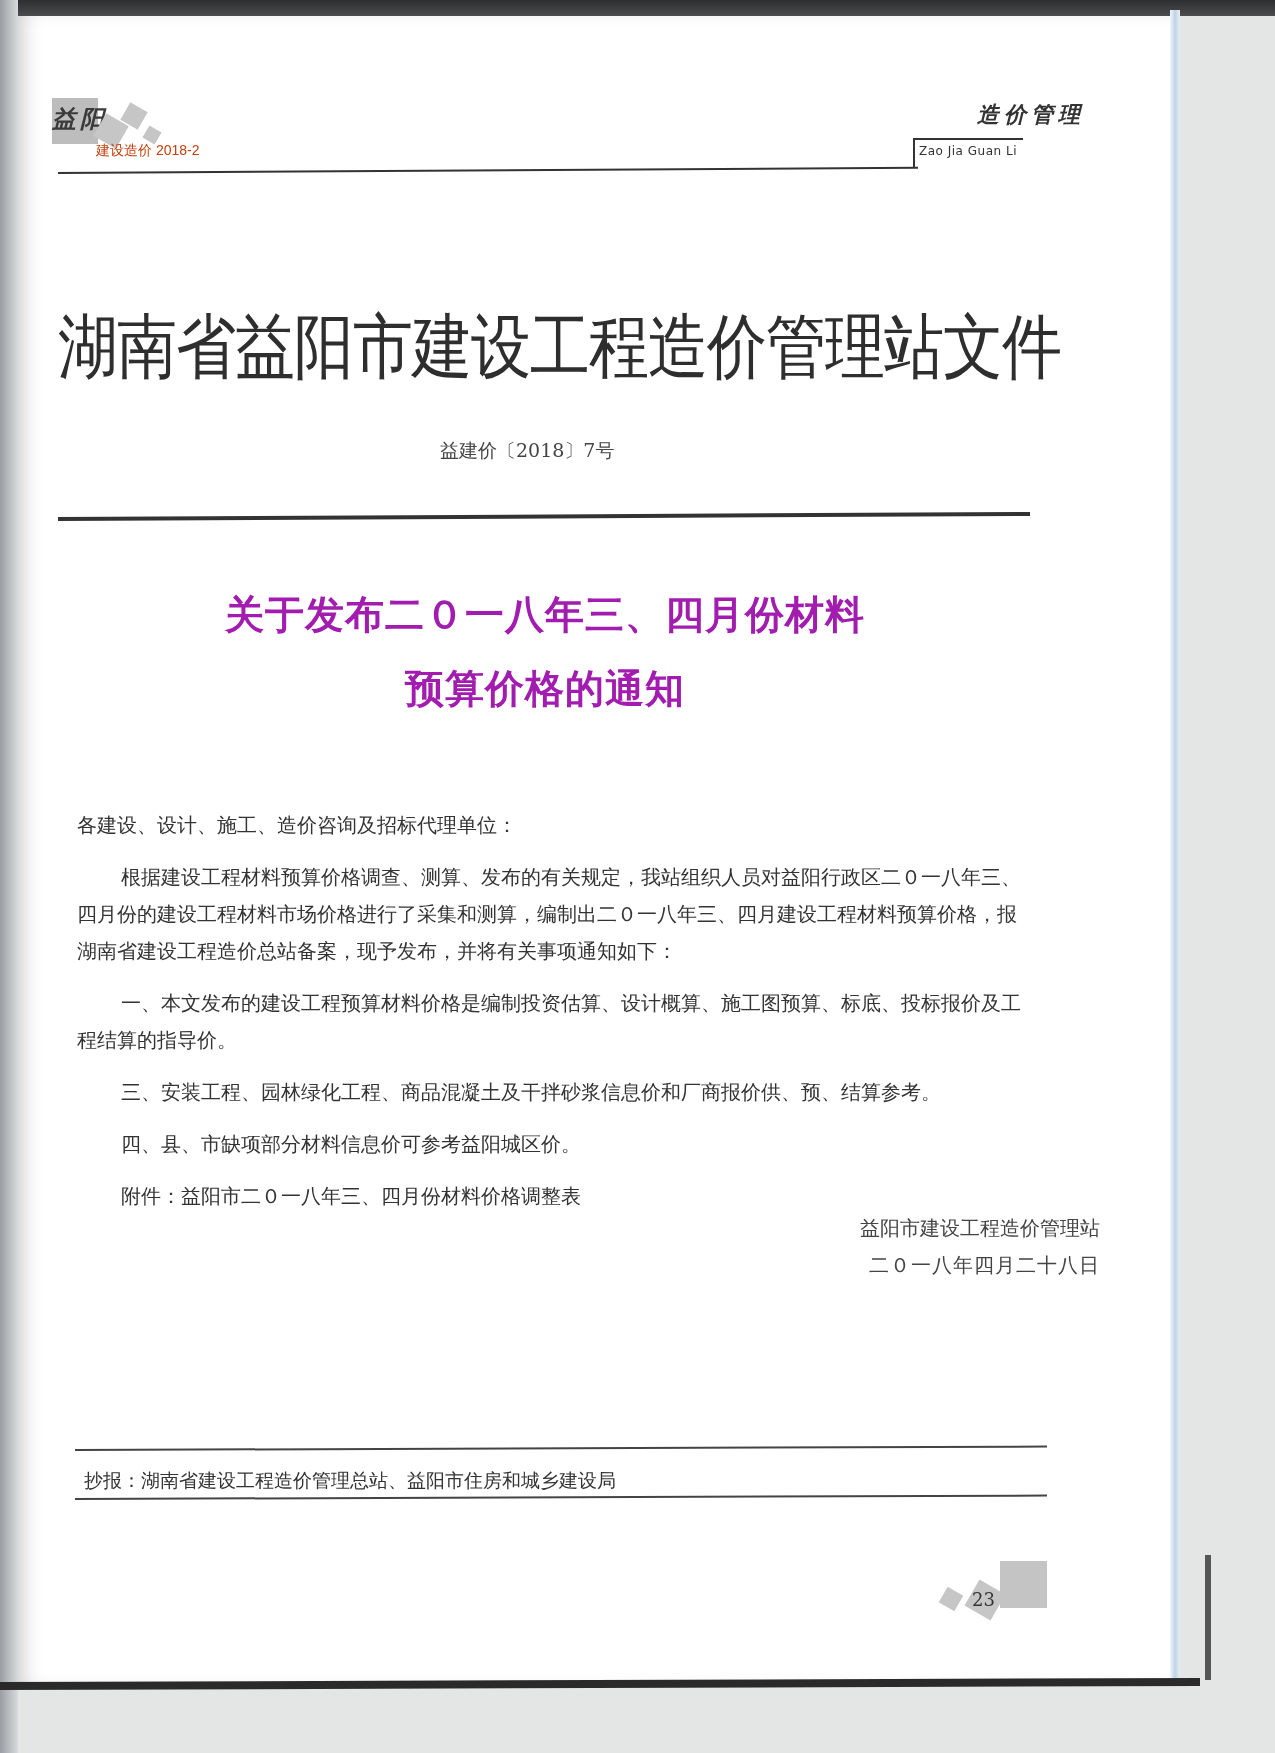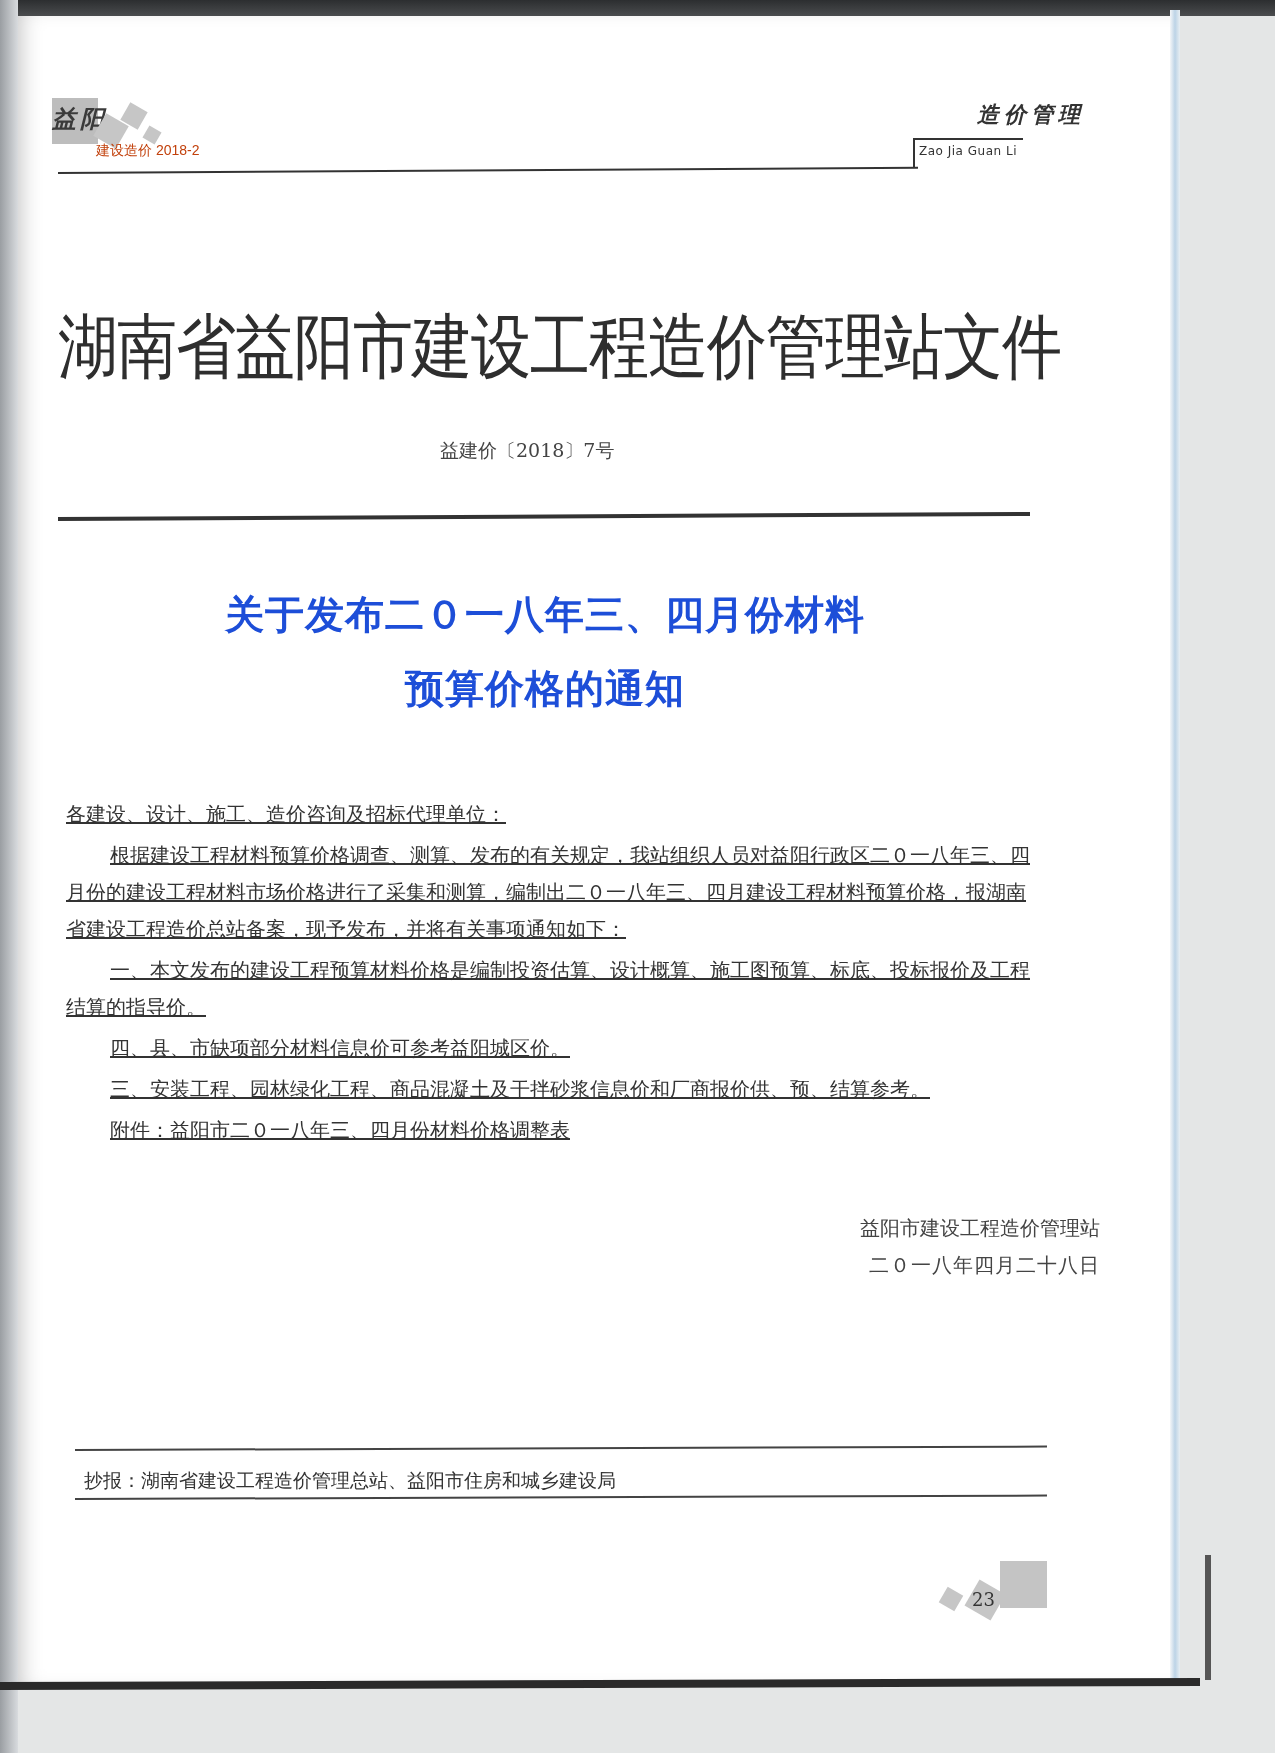--- a/index.html
+++ b/index.html
@@ -34,27 +34,27 @@
   .hdr-step-v { left: 913px; top: 138px; width: 2px; height: 30px; background: #333; }
   .hdr-line-right { left: 913px; top: 138px; width: 110px; height: 2px; background: #333; }
   .hdr-section { left: 977px; top: 100px; font-size: 22px; font-weight: bold; letter-spacing: 5px; color: #333; font-style: italic; }
   .hdr-pinyin { left: 919px; top: 144px; font-family: "DejaVu Sans", sans-serif; font-size: 12px; color: #333; letter-spacing: 0.5px; }
 
   
   .doc-title { left: 58px; top: 300px; width: 980px; font-size: 60px; color: #2e2e2e;
     letter-spacing: -1px; white-space: nowrap; transform: scaleY(1.18); transform-origin: top left; }
   .doc-number { left: 440px; top: 438px; font-size: 19px; color: #444; text-align: center; }
   .thick-rule { left: 58px; top: 517px; width: 972px; height: 4px; background: #333; transform: rotate(-0.3deg); transform-origin: left; }
-  .subtitle { left: 0; width: 1090px; text-align: center; font-size: 39px; font-weight: bold; color: #1d4ed8; letter-spacing: 1px; }
+  .subtitle { left: 0; width: 1090px; text-align: center; font-size: 39px; font-weight: bold; color: #a21caf; letter-spacing: 1px; }
   .subtitle-1 { top: 588px; }
   .subtitle-2 { top: 662px; }
 
   
   .body-text { left: 62px; top: 792px; width: 985px; font-size: 20px; line-height: 37px; color: #333; }
-  .body-text p { margin: 4px; text-decoration: underline; }
+  .body-text p { margin: 15px; }
   .indent { text-indent: 44px; }
 
   .sig { right: 175px; text-align: right; font-size: 20px; color: #444; }
   .sig-org { top: 1215px; }
   .sig-date { top: 1252px; letter-spacing: 1px; }
 
   .foot-line { left: 75px; width: 972px; height: 1.5px; background: #444; transform: rotate(-0.2deg); transform-origin: left; }
   .foot-line-1 { top: 1449px; }
   .foot-line-2 { top: 1498px; }
   .cc { left: 84px; top: 1468px; font-size: 19px; color: #333; }
@@ -90,22 +90,22 @@
 <div class="abs doc-title">湖南省益阳市建设工程造价管理站文件</div>
 <div class="abs doc-number">益建价〔2018〕7号</div>
 <div class="abs thick-rule"></div>
 <div class="abs subtitle subtitle-1">关于发布二０一八年三、四月份材料</div>
 <div class="abs subtitle subtitle-2">预算价格的通知</div>
 
 <div class="abs body-text">
   <p>各建设、设计、施工、造价咨询及招标代理单位：</p>
   <p class="indent">根据建设工程材料预算价格调查、测算、发布的有关规定，我站组织人员对益阳行政区二０一八年三、四月份的建设工程材料市场价格进行了采集和测算，编制出二０一八年三、四月建设工程材料预算价格，报湖南省建设工程造价总站备案，现予发布，并将有关事项通知如下：</p>
   <p class="indent">一、本文发布的建设工程预算材料价格是编制投资估算、设计概算、施工图预算、标底、投标报价及工程结算的指导价。</p>
+  <p class="indent">三、安装工程、园林绿化工程、商品混凝土及干拌砂浆信息价和厂商报价供、预、结算参考。</p>
   <p class="indent">四、县、市缺项部分材料信息价可参考益阳城区价。</p>
-  <p class="indent">三、安装工程、园林绿化工程、商品混凝土及干拌砂浆信息价和厂商报价供、预、结算参考。</p>
   <p class="indent">附件：益阳市二０一八年三、四月份材料价格调整表</p>
 </div>
 
 <div class="abs sig sig-org">益阳市建设工程造价管理站</div>
 <div class="abs sig sig-date">二０一八年四月二十八日</div>
 
 <div class="abs foot-line foot-line-1"></div>
 <div class="abs cc">抄报：湖南省建设工程造价管理总站、益阳市住房和城乡建设局</div>
 <div class="abs foot-line foot-line-2"></div>
 

